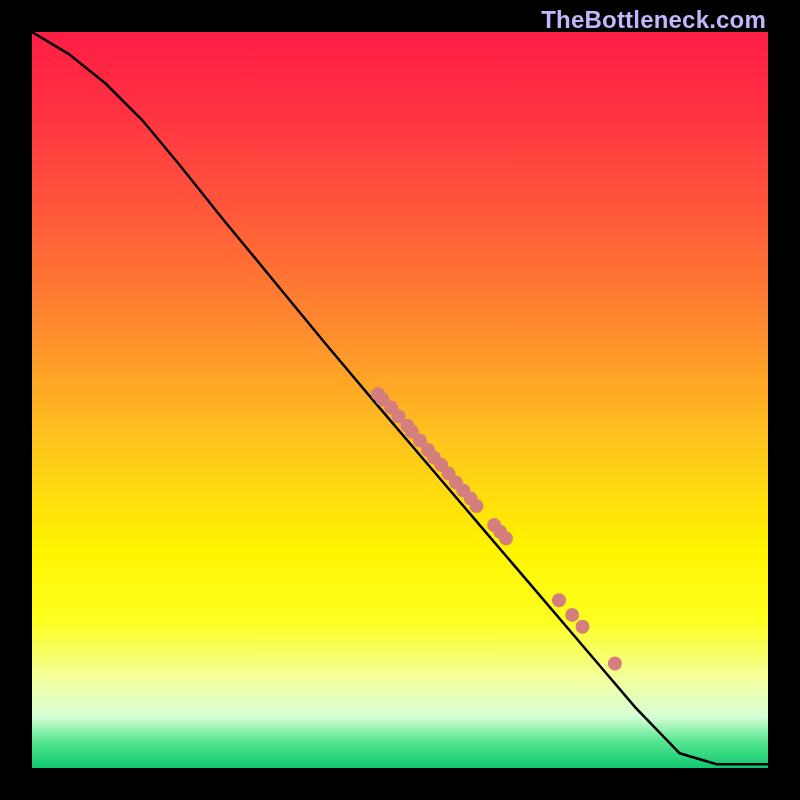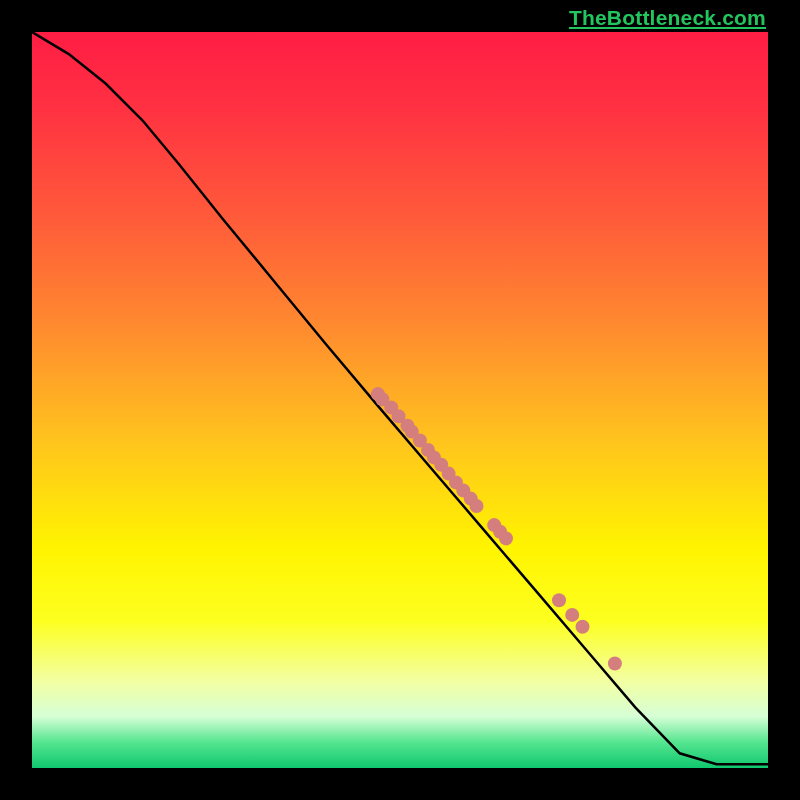--- a/index.html
+++ b/index.html
@@ -33,24 +33,23 @@
     width: 736px;
     height: 736px;
     overflow: visible;
   }
   .watermark {
     position: absolute;
     top: 6px;
     right: 34px;
     font-family: Arial, Helvetica, sans-serif;
     font-weight: bold;
-    font-size: 21px;
-    color: #22c55e;
+    font-size: 24px;
+    color: #c4b5fd;
     letter-spacing: 0.2px;
-    text-decoration: underline;
   }
 </style>
 </head>
 <body>
 
 <div class="stage">
   <div class="frame">
     <svg class="bg-gradient" viewBox="0 0 736 736" preserveAspectRatio="none">
       <defs>
         <linearGradient id="heat" x1="0" y1="0" x2="0" y2="1">

